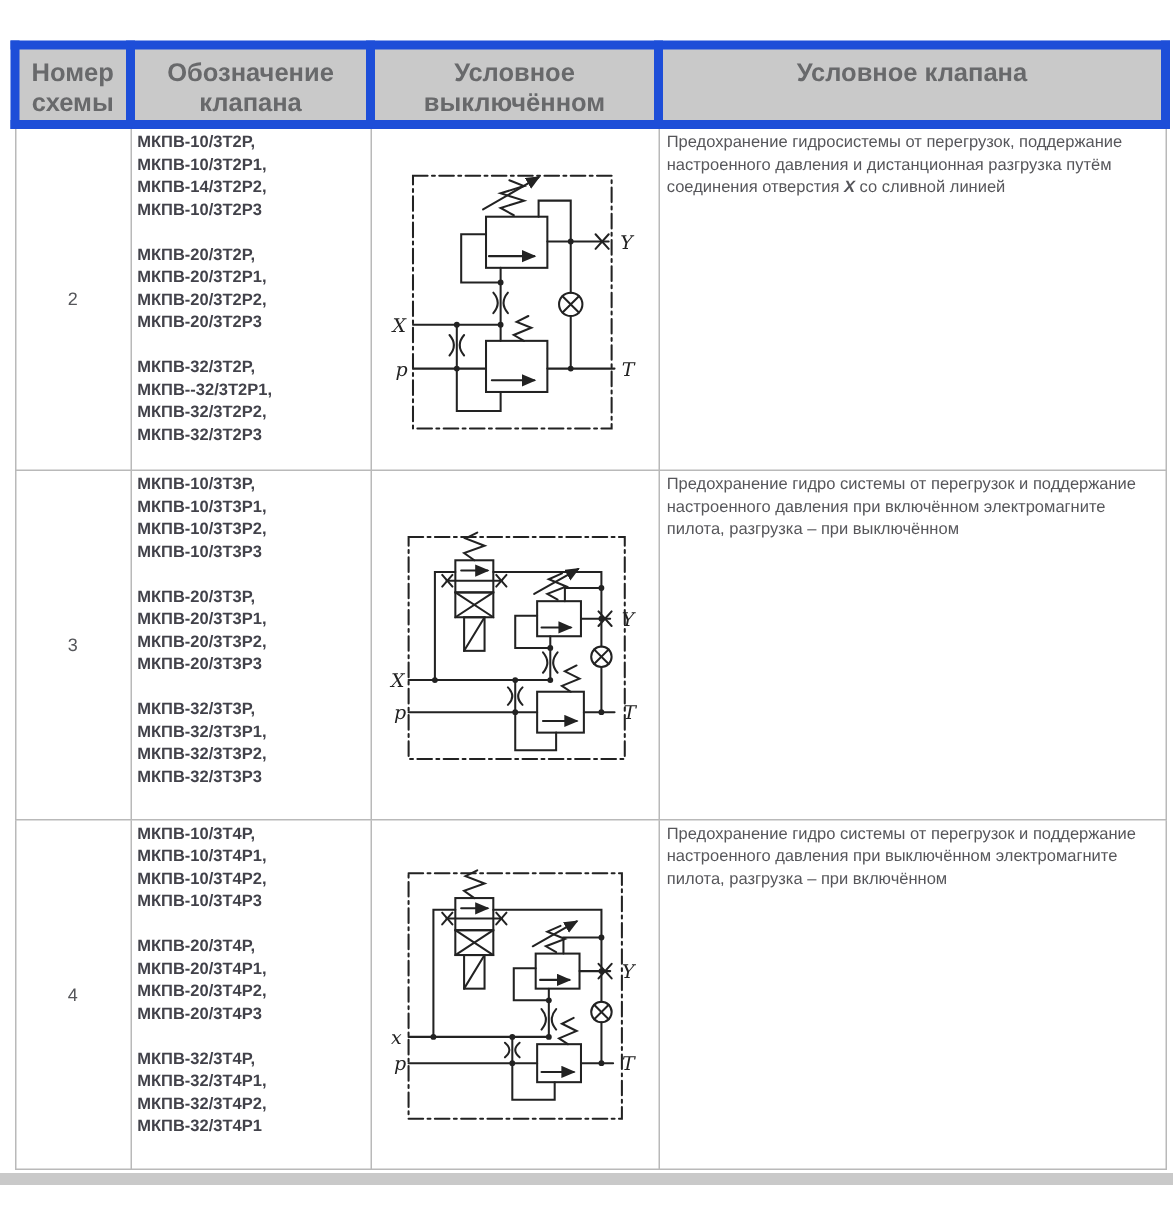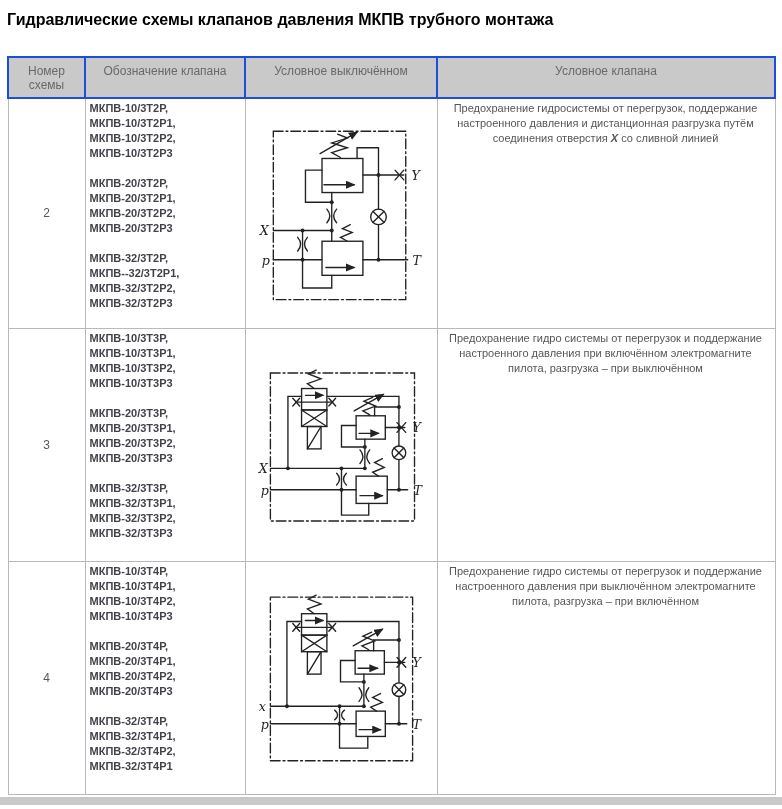--- a/index.html
+++ b/index.html
@@ -1,46 +1,45 @@
 <!DOCTYPE html>
 <html lang="ru"><head>
 <meta charset="utf-8">
 <style>
   html,body{margin:0;padding:0;background:#fff;}
   body{width:782px;font-family:"Liberation Sans", sans-serif;color:#000;}
   .content{padding:0 7px;}
   .page-title{font-size:16px;font-weight:bold;color:#000;margin:6px 0 0 0;padding-top:5px;}
   table.valves{border-collapse:collapse;margin-top:27px;width:767px;table-layout:fixed;}
   table.valves, table.valves td{border:1px solid #b9b9b9;}
-  th{background:#c9c9c9;color:#68696b;font-weight:normal;font-size:12px;
-     border:2px solid #1d4ed8;vertical-align:top;padding-top:6px;height:32px;}
+  th{background:#c9c9c9;color:#68696b;font-weight:bold;font-size:17px;
+     border:6px solid #1d4ed8;vertical-align:top;padding-top:6px;height:32px;}
   td{vertical-align:top;background:#fff;}
   tr.scheme-row-2{height:230px;}
   tr.scheme-row-3{height:233px;}
   tr.scheme-row-4{height:233px;}
   .num-cell{vertical-align:middle;text-align:center;color:#55565a;font-size:12px;}
   .desig-cell{font-weight:bold;color:#42424a;font-size:11px;line-height:15px;
               padding:2px 2px 0 4px;white-space:pre-line;}
   .diagram-cell{vertical-align:middle;text-align:center;padding:0;}
-  .func-cell{color:#56565a;font-size:11px;line-height:15px;padding:2px 6px 0 5px;text-align:center;}
+  .func-cell{color:#56565a;font-size:11px;line-height:15px;padding:2px 6px 0 5px;}
   .func-em{font-weight:bold;font-style:italic;}
   svg.schematic{display:inline-block;vertical-align:middle;}
   svg.schematic .ln{stroke:#222;stroke-width:1.4;fill:none;stroke-linecap:round;}
   svg.schematic .dd{stroke-dasharray:10 3 2 3;}
   svg.schematic .dot{fill:#222;stroke:none;}
   svg.schematic text.port{font-family:"DejaVu Serif", serif;font-style:italic;
                           font-size:13px;fill:#222;stroke:none;}
   .next-table-strip{height:8px;background:#c9c9c9;margin-top:2px;width:782px;}
 </style>
 </head>
 <body>
 
 <div class="content">
 
-  <h1 class="page-title">Гидравлические схемы клапанов давления МКПВ трубного монтажа</h1>
 
   <table class="valves">
     <colgroup>
       <col style="width:77px">
         <col style="width:160px">
         <col style="width:192px">
         <col style="width:338px">
     </colgroup>
     <thead>
       <tr>
@@ -49,21 +48,21 @@
         <th>Условное выключённом</th>
         <th>Условное клапана</th>
       </tr>
     </thead>
     <tbody>
 
       <tr class="scheme-row-2">
         <td class="num-cell">2</td>
         <td class="desig-cell">МКПВ-10/3Т2Р,
 МКПВ-10/3Т2Р1,
-МКПВ-10/3Т2Р2,
+МКПВ-14/3Т2Р2,
 МКПВ-10/3Т2Р3
 
 МКПВ-20/3Т2Р,
 МКПВ-20/3Т2Р1,
 МКПВ-20/3Т2Р2,
 МКПВ-20/3Т2Р3
 
 МКПВ-32/3Т2Р,
 МКПВ--32/3Т2Р1,
 МКПВ-32/3Т2Р2,

